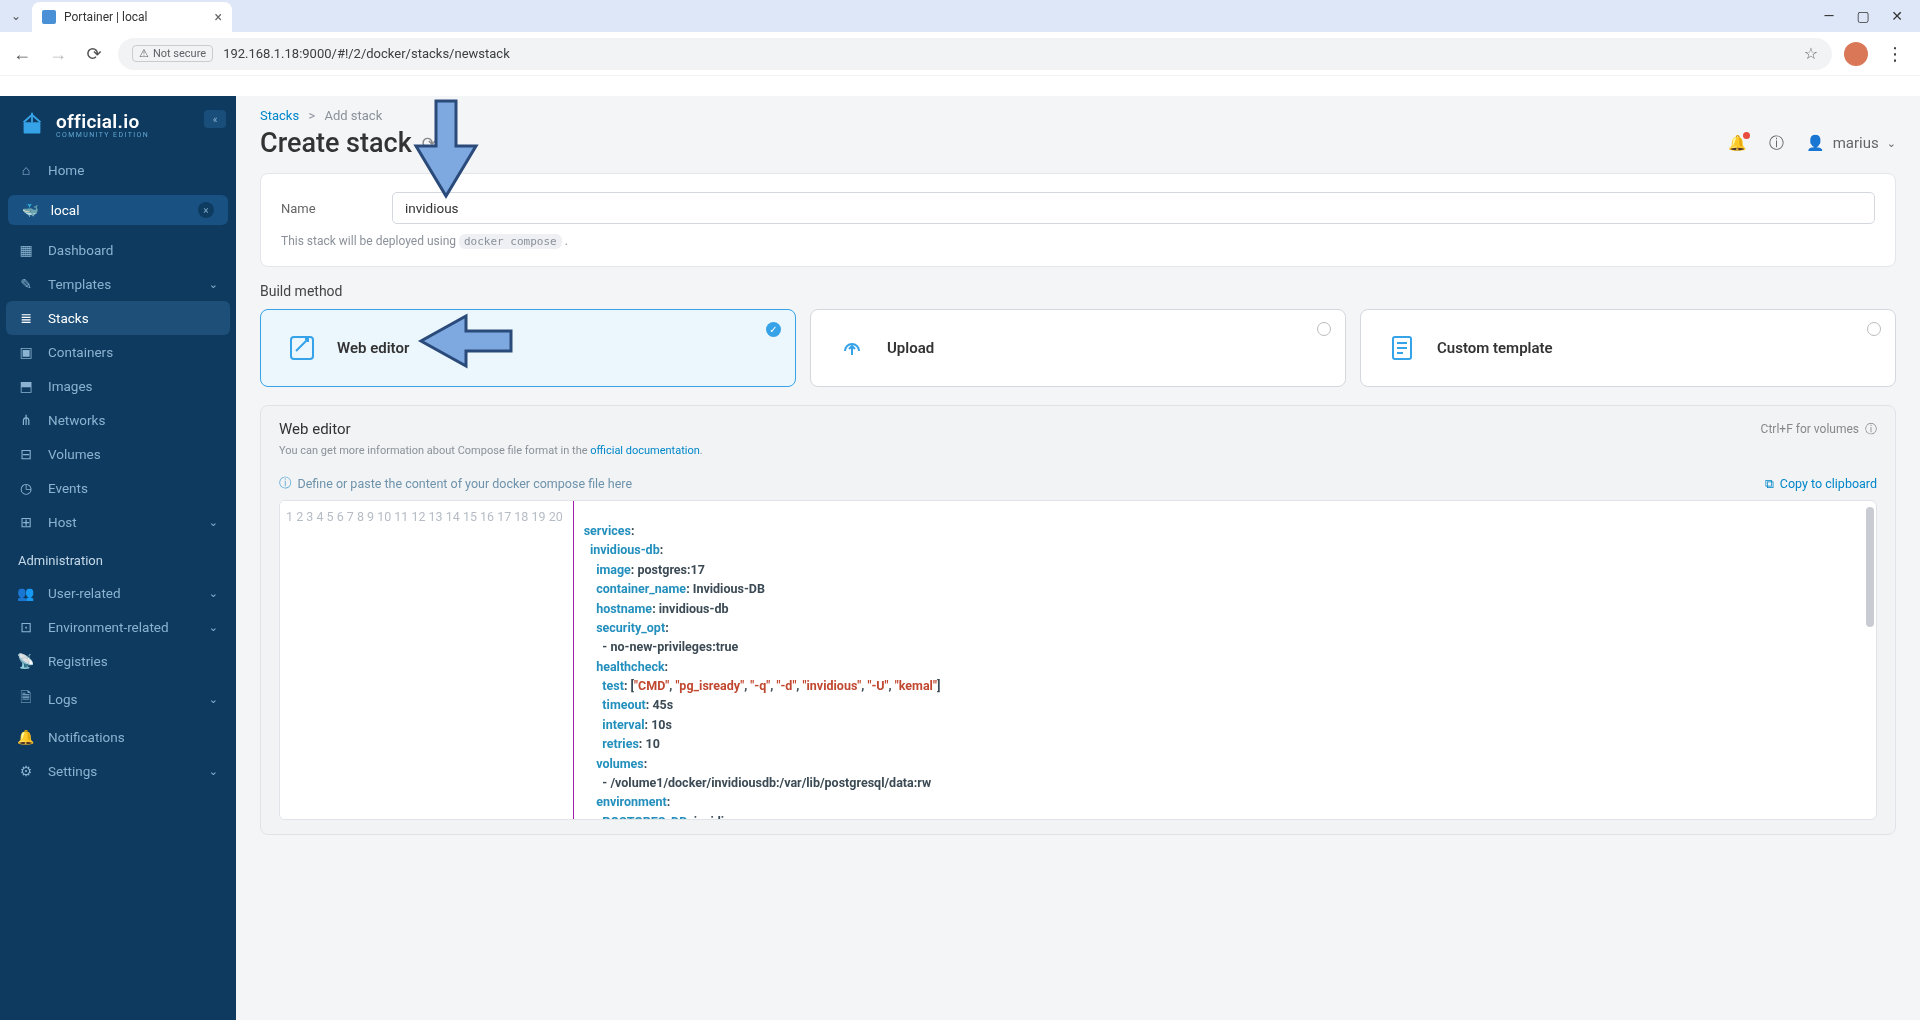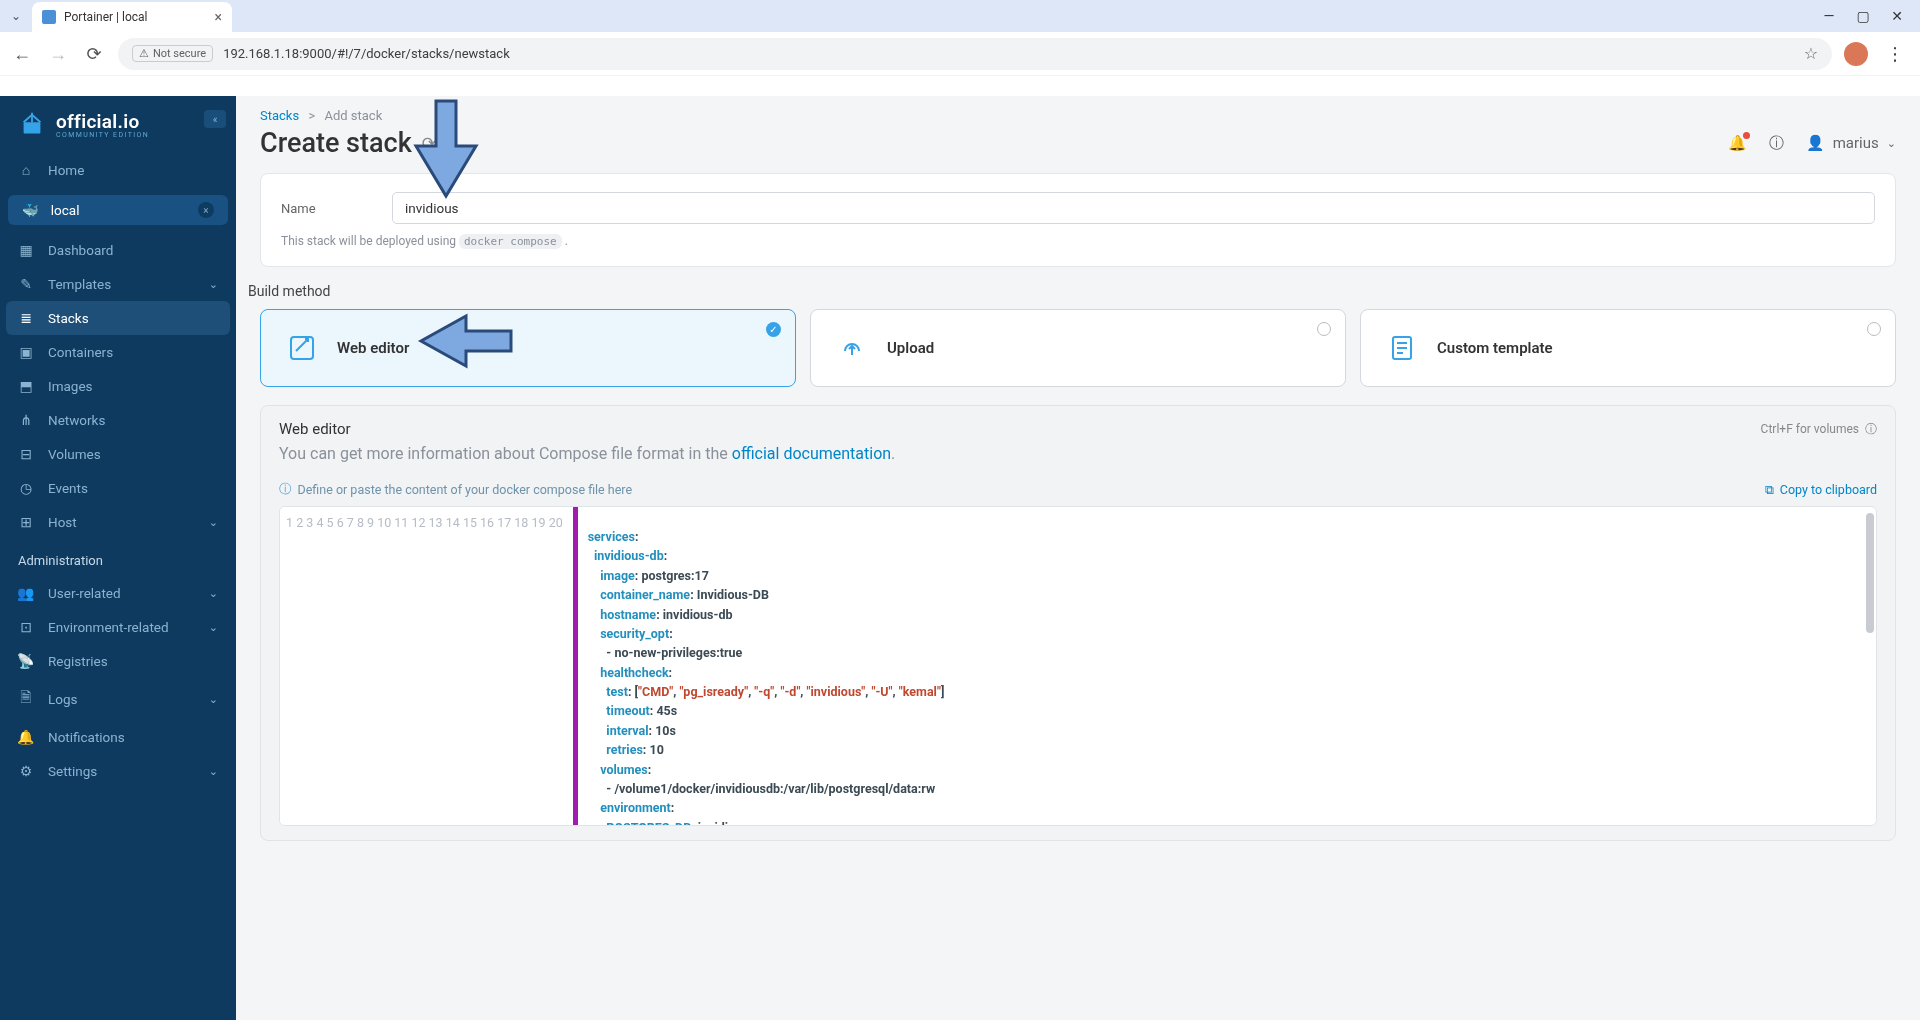--- a/index.html
+++ b/index.html
@@ -56,43 +56,43 @@
 .bell-badge { position:relative; }
 .bell-badge::after { content:''; position:absolute; top:-2px; right:-3px; width:7px; height:7px; background:#e84c3d; border-radius:50%; }
 
 .card { background:#fff; border:1px solid #e3e6ea; border-radius:8px; margin:0 24px 14px; padding:18px 20px; }
 .form-row { display:flex; align-items:center; gap:16px; margin-bottom:10px; }
 .form-label { width:95px; font-size:13px; color:#666; }
 .form-input { flex:1; height:32px; border:1px solid #d4d8de; border-radius:5px; padding:0 12px; font-size:13.5px; color:#333; }
 .hint-text { font-size:12px; color:#8b919a; }
 .hint-text code { background:#eef0f3; padding:1px 5px; border-radius:6px; font-family:Menlo,Consolas,monospace; font-size:11px; }
 
-.section-label { font-size:14px; color:#444; margin:16px 12px 10px; }
+.section-label { font-size:14px; color:#444; margin:16px 24px 10px; }
 
 .methods { display:flex; gap:14px; margin:0 24px; }
 .method-card { flex:1; border:1px solid #d4d8de; border-radius:8px; height:78px; display:flex; align-items:center; padding:0 24px; gap:18px; position:relative; background:#fff; cursor:pointer; }
 .method-card.selected { border-color:#36a3e8; background:#ecf7fd; }
 .method-card .micon { width:34px; height:34px; display:flex; align-items:center; justify-content:center; }
 .method-card .mlabel { font-weight:600; font-size:15px; color:#333; }
 .method-card .radio { position:absolute; top:12px; right:14px; width:14px; height:14px; border:1.5px solid #bbb; border-radius:50%; }
 .method-card.selected .radio { width:15px; height:15px; background:#36a3e8; border:none; }
 .method-card.selected .radio::after { content:'✓'; color:#fff; font-size:10px; display:block; text-align:center; line-height:15px; }
 
 .editor-block { margin:18px 24px 0; background:#f1f3f5; border:1px solid #e0e3e8; border-radius:8px; padding:14px 18px; }
 .editor-head { display:flex; align-items:center; }
 .editor-title { font-size:15px; color:#333; }
 .editor-hint-right { margin-left:auto; font-size:12px; color:#888; display:flex; align-items:center; gap:6px; }
-.editor-desc { font-size:16px; color:#8b919a; margin-top:6px; }
+.editor-desc { font-size:11px; color:#8b919a; margin-top:6px; }
 .editor-desc a { color:#0086c9; text-decoration:none; }
 .editor-toolbar { display:flex; margin-top:18px; font-size:12.5px; color:#6e93ab; align-items:center; }
 .editor-toolbar .ph { display:flex; align-items:center; gap:6px; }
 .editor-toolbar .copy { margin-left:auto; color:#0086c9; display:flex; align-items:center; gap:6px; }
 
 .code-editor { display:flex; margin-top:8px; background:#fff; border:1px solid #e0e3e8; border-radius:6px; font-family:Menlo,Consolas,monospace; font-size:12.5px; line-height:1.55; max-height:320px; overflow:hidden; position:relative; }
-.gutter { background:#fff; color:#b6bcc5; text-align:right; padding:6px 10px 6px 6px; border-right:5px solid #a21caf; user-select:none; }
+.gutter { background:#fff; color:#b6bcc5; text-align:right; padding:6px 10px 6px 6px; border-right:1px solid #a21caf; user-select:none; }
 .code-body { padding:20px 10px; color:#3b4a54; white-space:pre; flex:1;font-weight:bold; }
 .tok-key { color:#228fbd; }
 .tok-str { color:#c14830; }
 .tok-punc { color:#3b4a54; }
 .scroll-thumb { position:absolute; right:2px; top:6px; width:8px; height:120px; background:#c8ccd2; border-radius:4px; }
 
 
 .arrow { position:absolute; pointer-events:none; }
 .arrow svg { display:block; }
 </style>
@@ -115,21 +115,21 @@
 
 <div class="addr-bar">
   <div class="nav-btn">←</div>
   <div class="nav-btn" style="color:#bbb">→</div>
   <div class="nav-btn">⟳</div>
   <div class="url-box">
     <span class="lock">
       <span>⚠</span>
       <span>Not secure</span>
     </span>
-    <span class="url-text">192.168.1.18:9000/#!/7/docker/stacks/newstack</span>
+    <span class="url-text">192.168.1.18:9000/#!/2/docker/stacks/newstack</span>
     <span class="star">☆</span>
   </div>
   <div class="avatar"></div>
   <div class="menu-dots">⋮</div>
 </div>
 <div class="white-strip"></div>
 
 <div class="app">
 
   <div class="sidebar">

